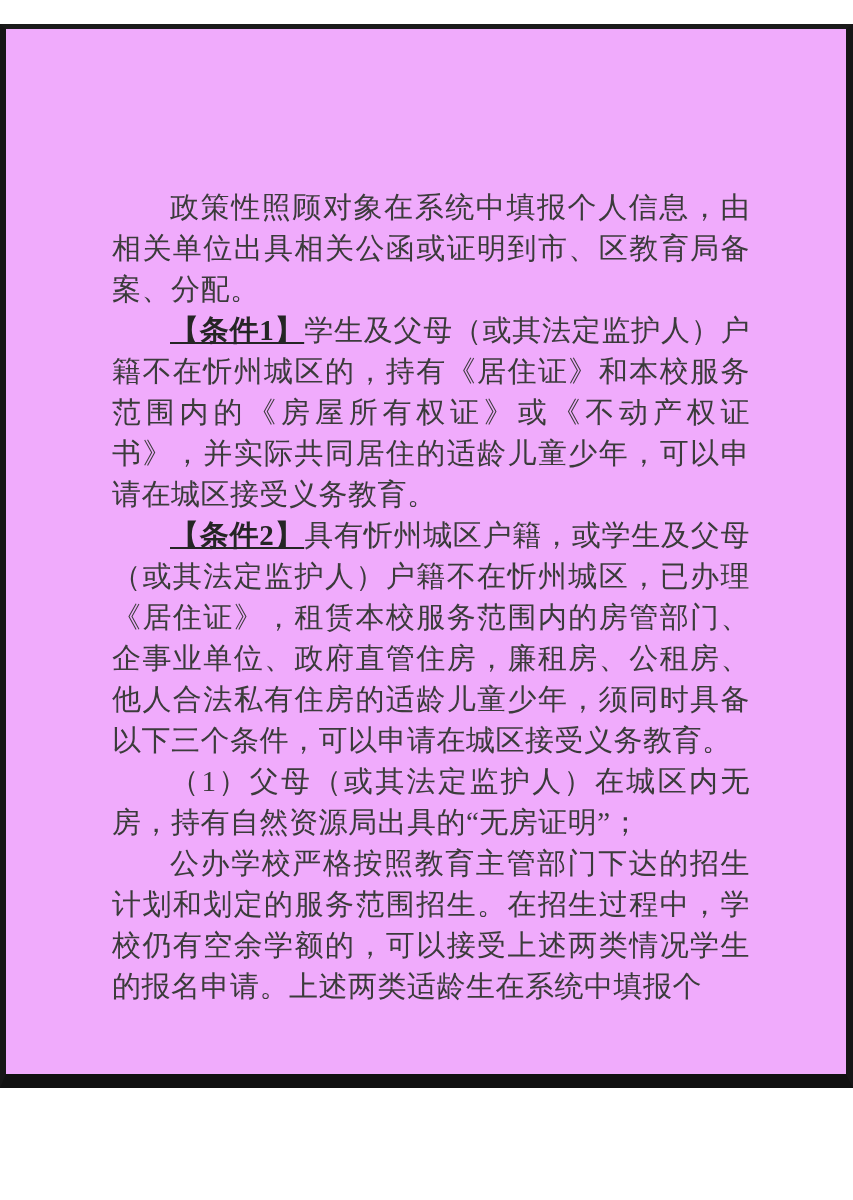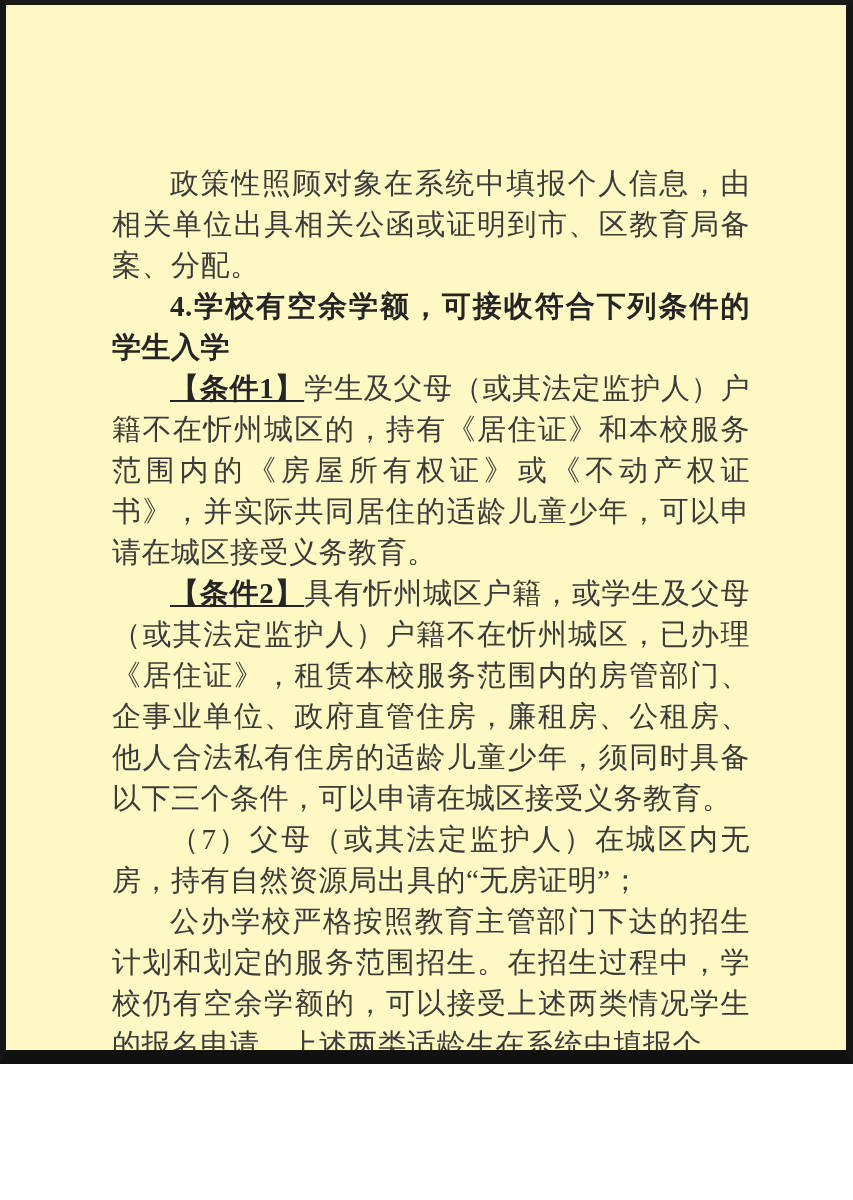--- a/index.html
+++ b/index.html
@@ -3,26 +3,27 @@
 <meta charset="utf-8">
 <style>
   * { margin: 0; padding: 0; box-sizing: border-box; }
   html, body {
     width: 853px; height: 1200px;
     font-family: "Liberation Serif", "DejaVu Serif", serif;
   }
   .scan-page {
     position: relative;
     width: 853px; height: 1064px;
-    background: #fef9c3;
+    background: #f0abfc;
     border-left: 6px solid #161616;
     border-top: 5px solid #1a1a1a;
     border-right: 7px solid #161616;
     border-bottom: 14px solid #111111;
     overflow: hidden;
+    margin-top: 24px;
   }
   .text-block {
     position: absolute;
     left: 106px;
     top: 158px;
     width: 638px;
   }
   p.para {
     font-size: 29px;
     line-height: 41px;
@@ -53,27 +54,26 @@
 </style>
 </head>
 <body>
 
 <div class="scan-page">
 
   <div class="text-block">
 
     <p class="para">政策性照顾对象在系统中填报个人信息，由相关单位出具相关公函或证明到市、区教育局备案、分配。</p>
 
-    <p class="para heading">4.学校有空余学额，可接收符合下列条件的学生入学</p>
 
     <p class="para"><span class="cond-label">【条件1】</span><span>学生及父母（或其法定监护人）户籍不在忻州城区的，持有《居住证》和本校服务范围内的《房屋所有权证》或《不动产权证书》，并实际共同居住的适龄儿童少年，可以申请在城区接受义务教育。</span></p>
 
     <p class="para"><span class="cond-label">【条件2】</span><span>具有忻州城区户籍，或学生及父母（或其法定监护人）户籍不在忻州城区，已办理《居住证》，租赁本校服务范围内的房管部门、企事业单位、政府直管住房，廉租房、公租房、他人合法私有住房的适龄儿童少年，须同时具备以下三个条件，可以申请在城区接受义务教育。</span></p>
 
-    <p class="para">（7）父母（或其法定监护人）在城区内无房，持有自然资源局出具的“无房证明”；</p>
+    <p class="para">（1）父母（或其法定监护人）在城区内无房，持有自然资源局出具的“无房证明”；</p>
 
 
 
     <p class="para">公办学校严格按照教育主管部门下达的招生计划和划定的服务范围招生。在招生过程中，学校仍有空余学额的，可以接受上述两类情况学生的报名申请。上述两类适龄生在系统中填报个</p>
 
   </div>
 
   <div class="page-number">- 6 -</div>
 
 </div>

